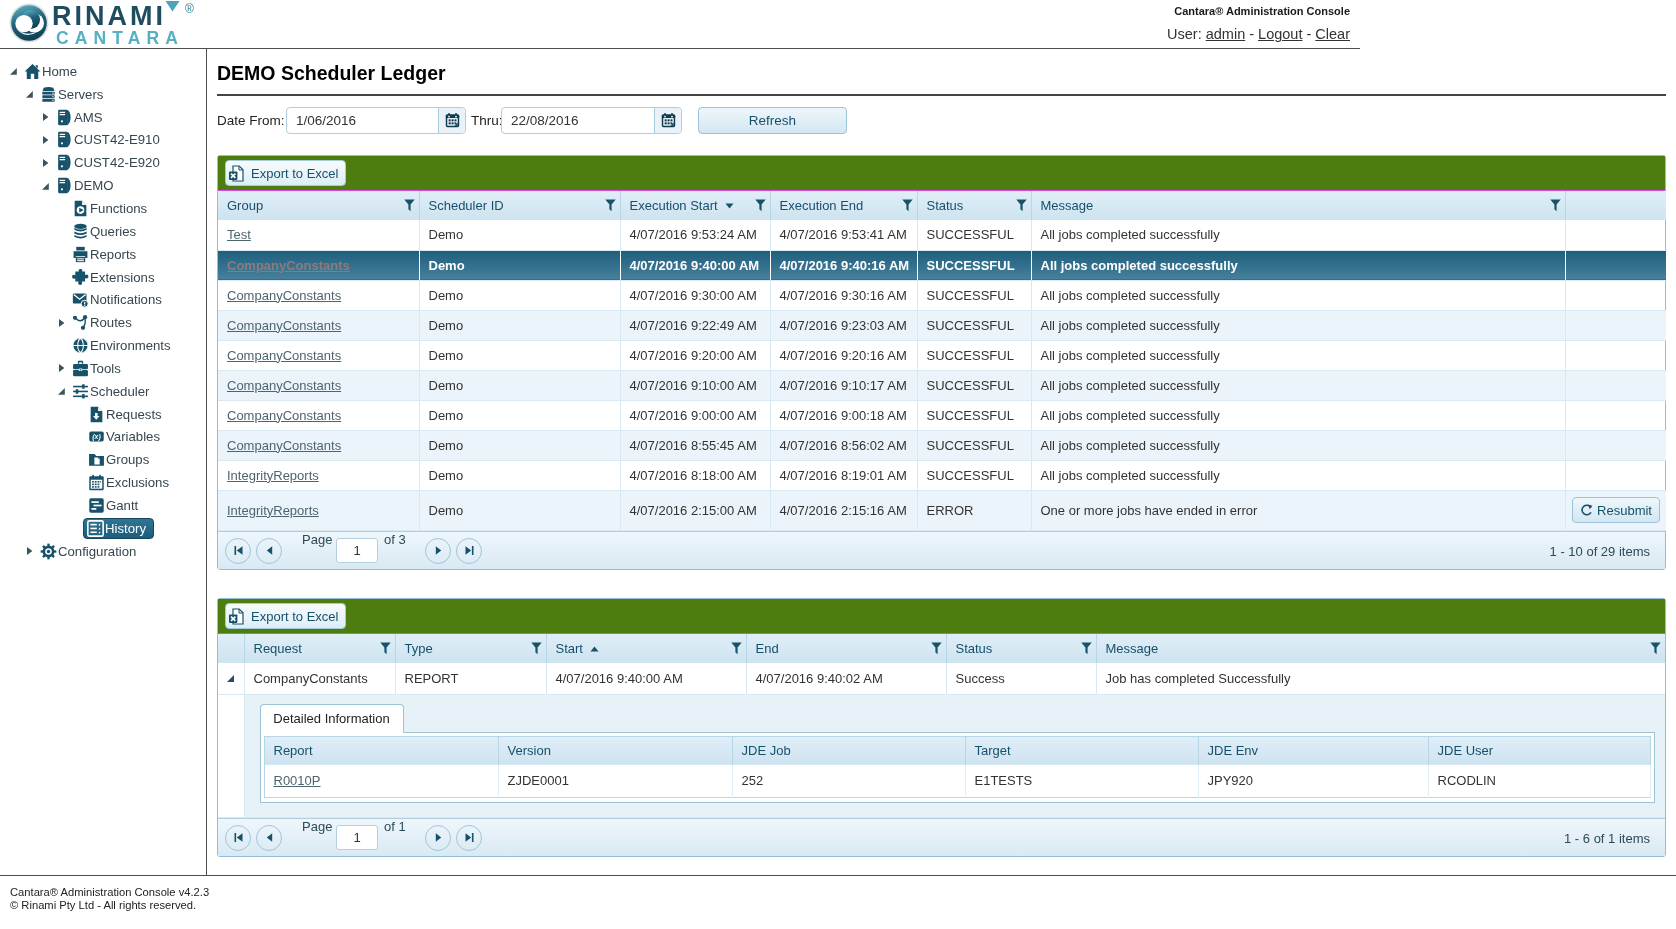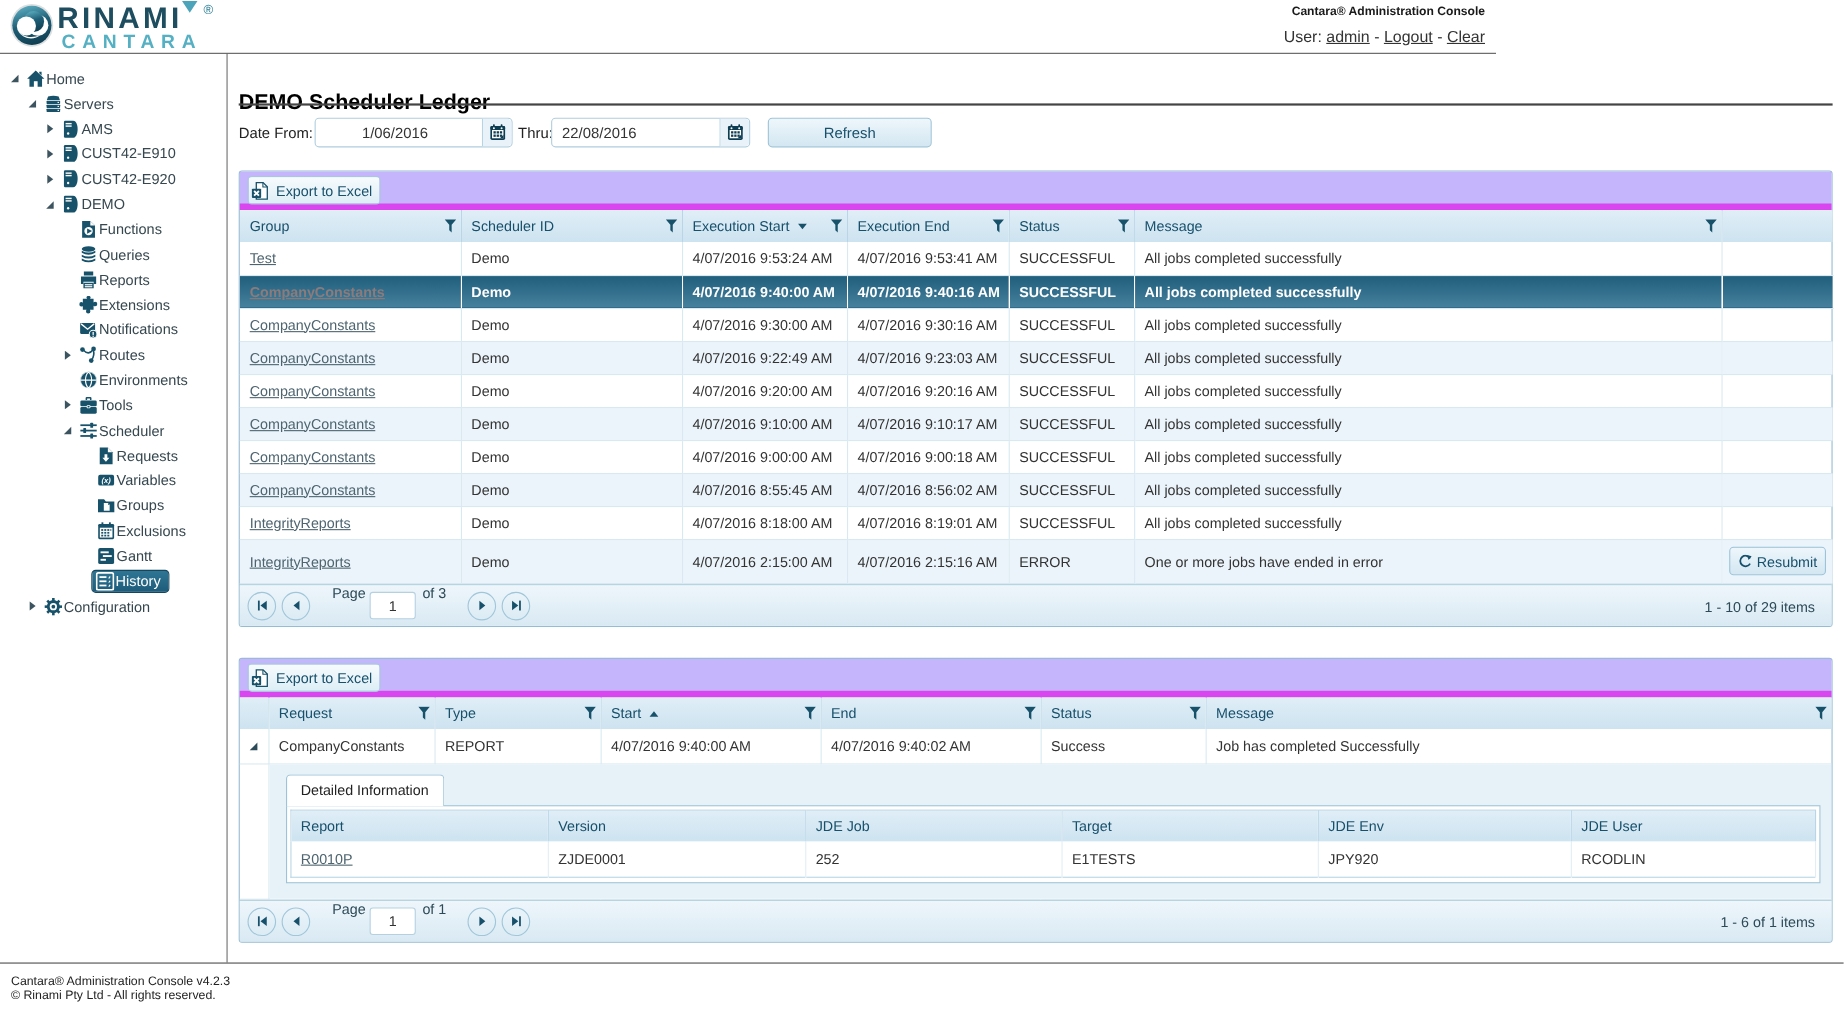--- a/index.html
+++ b/index.html
@@ -14,30 +14,30 @@
 .sidebar { position:absolute; left:0; top:49px; width:207px; height:827px; border-right:1px solid #4d4d4d; background:#fff; }
 .tree { position:absolute; top:11px; left:0; width:100%; }
 .ti { height:22.857px; display:flex; align-items:center; font-size:13.2px; color:#36474f; white-space:nowrap; }
 .ti .arr { width:16px; display:inline-block; flex:none; }
 .ti .ico { width:17px; height:17px; flex:none; margin-right:1px; display:inline-block; }
 .sel { background:linear-gradient(#2f7694,#1d5c7a); border:1px solid #14465c; border-radius:4px; color:#fff; padding:1px 7px 1px 3px; margin-left:-5px; display:inline-flex; align-items:center; height:21px; }
 .main { position:absolute; left:207px; top:49px; width:1469px; height:827px; background:#fff; }
 .pagebottom { position:absolute; left:0; top:875px; width:1676px; height:54px; background:#fff; border-top:1px solid #4d4d4d; }
 .pagebottom div { margin-left:10px; font-size:11.2px; color:#222; line-height:12.5px; }
 .pagebottom { padding-top:10px; }
-h1 { position:absolute; left:10px; top:33px; font-size:19.5px; color:#000; font-family:"Liberation Sans", sans-serif; }
+h1 { position:absolute; left:10px; top:13px; font-size:19.5px; color:#000; font-family:"Liberation Sans", sans-serif; }
 .hr { position:absolute; left:10px; top:45px; width:1449px; height:2px; background:#444; }
 .daterow { position:absolute; left:10px; top:58px; width:1449px; height:27px; font-size:13.5px; color:#222; }
 .dlabel { position:absolute; top:6px; }
 .dp { position:absolute; top:0; height:27px; background:#fff; border:1px solid #b0cede; border-radius:4px; }
 .dp input { border:0; outline:0; height:25px; font-size:13.5px; color:#333; padding-left:9px; font-family:"Liberation Sans", sans-serif; background:transparent; width:calc(100% - 28px); }
 .dpbtn { position:absolute; right:0; top:0; width:27px; height:25px; display:flex; align-items:center; justify-content:center; background:#e9f2f8; border-left:1px solid #a9cddf; border-radius:0 4px 4px 0; }
 .btn { background:linear-gradient(#eef6fb,#d3e7f2); border:1px solid #9cc3d8; border-radius:4px; color:#17506b; font-size:13.5px; font-family:"Liberation Sans", sans-serif; }
 .grid { position:absolute; left:10px; width:1449px; border:1px solid #94bcd2; border-radius:3px; }
-.gtb { height:35px; background:#c4b5fd; border-bottom:6px solid #d946ef; position:relative; }
+.gtb { height:35px; background:#4d7c0f; border-bottom:1px solid #d946ef; position:relative; }
 .xbtn { position:absolute; left:7px; top:4px; height:26px; padding:0 7px 0 2px; display:flex; align-items:center; gap:6px; background:linear-gradient(#f7fbfd,#ddeef6); border:1px solid #a7c9db; border-radius:4px; color:#17506b; font-size:13px; }
 table { border-collapse:collapse; table-layout:fixed; width:100%; }
 th { background:linear-gradient(#e0eef7,#cde3f0); height:29px; font-size:13px; font-weight:normal; color:#17506b; text-align:left; padding:0 0 0 9px; border-right:1px solid #b9d6e6; position:relative; }
 th:last-child { border-right:0; }
 td { height:30px; font-size:13px; color:#333; padding:0 0 0 9px; border-right:1px solid #d9e9f2; border-bottom:1px solid #d9e9f2; overflow:hidden; white-space:nowrap; }
 td:last-child { border-right:0; }
 tr.alt td { background:#ebf4fa; }
 tr.selrow td { background:linear-gradient(#1f5e7c,#46809c); color:#fff; font-weight:bold; border-right:1px solid rgba(255,255,255,.35); border-bottom:1px solid #d9e9f2; }
 a.cl { color:#4e6570; text-decoration:underline; }
 tr.selrow a.cl { color:#8d7b7b; }
@@ -353,21 +353,21 @@
             <circle cx="8" cy="8" r="1.6" fill="#17526a"></circle>
           </svg>
         </span>Configuration</div>
     </div>
 </div>
 <div class="main">
   <h1>DEMO Scheduler Ledger</h1>
   <div class="hr"></div>
   <div class="daterow">
     <span class="dlabel" style="left:0">Date From:</span>
-    <span class="dp" style="left:69px;width:180px;padding-left:33px;"><input value="1/06/2016" style=""><span class="dpbtn">
+    <span class="dp" style="left:69px;width:180px;"><input value="1/06/2016" style=""><span class="dpbtn">
           <svg width="17" height="17" viewBox="0 0 17 17">
 <rect x="4.2" y="1" width="1.6" height="2.6" rx="0.6" fill="#0e3c51"></rect>
             <rect x="11.2" y="1" width="1.6" height="2.6" rx="0.6" fill="#0e3c51"></rect>
 <rect x="1.8" y="2.6" width="13.4" height="12.6" rx="1.6" fill="#0e3c51"></rect>
 <rect x="3.3" y="6.1" width="10.4" height="7.6" fill="#fff"></rect>
 <rect x="1.8" y="2.6" width="13.4" height="3.5" rx="1.2" fill="#0e3c51"></rect>
 <circle cx="5" cy="4.6" r="0.9" fill="#fff"></circle>
             <circle cx="12" cy="4.6" r="0.9" fill="#fff"></circle>
 <g fill="#0e3c51">
               <rect x="4.6" y="7.3" width="2.1" height="2.1"></rect>

